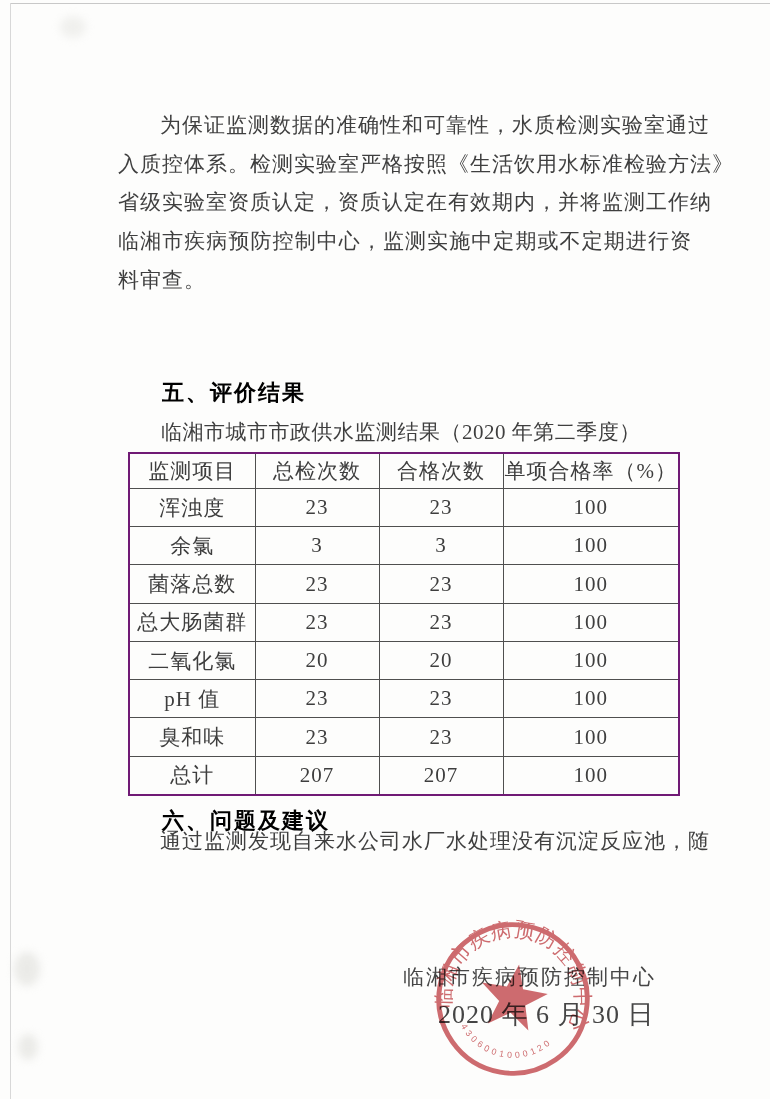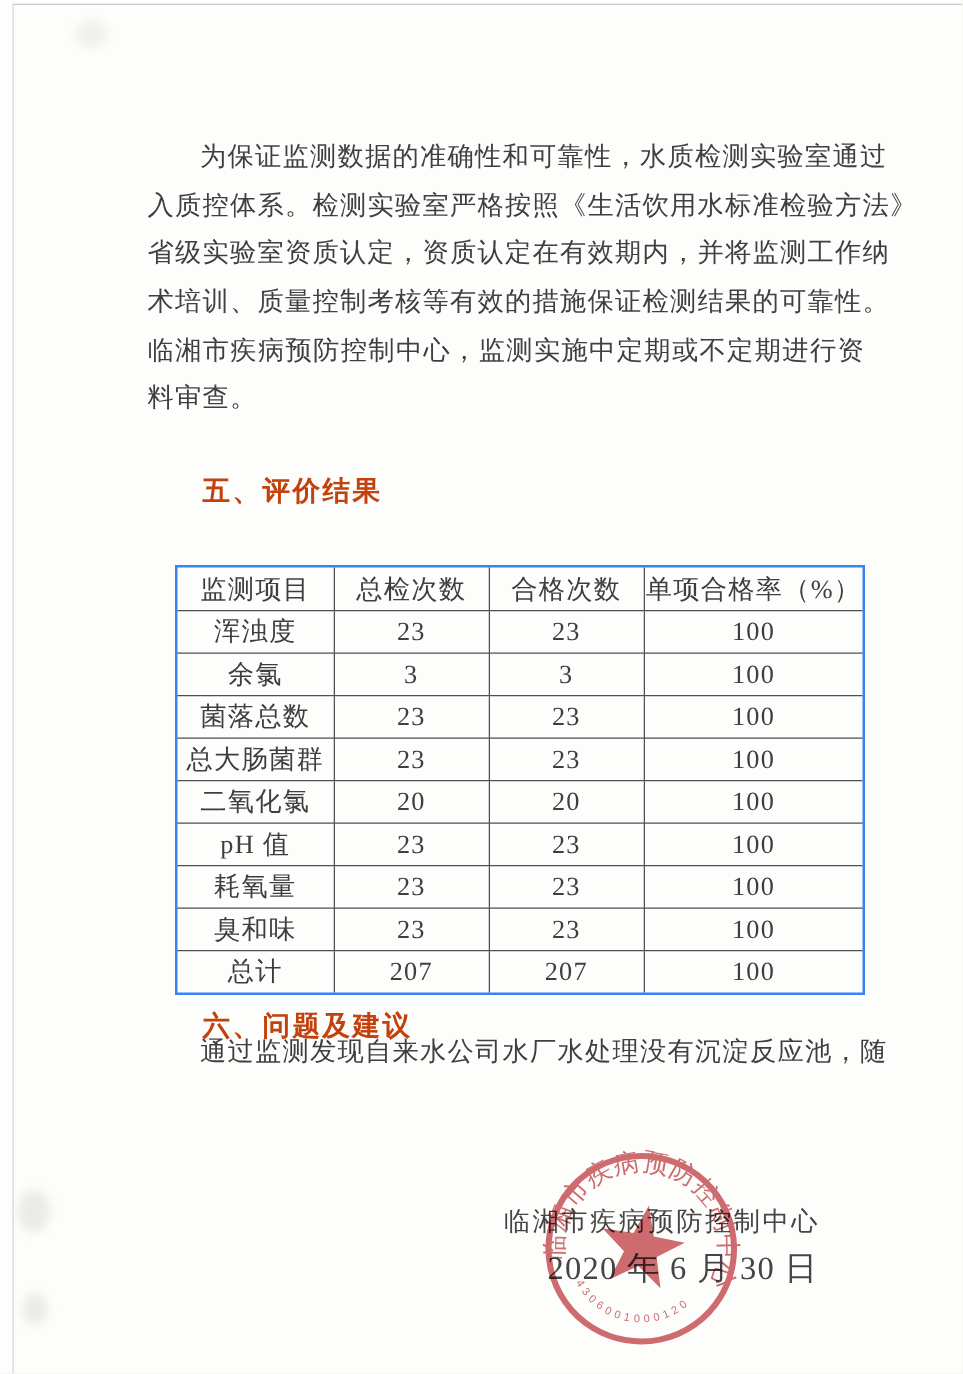--- a/index.html
+++ b/index.html
@@ -17,33 +17,33 @@
   .sm3{left:60px;top:16px;width:26px;height:22px;opacity:.35;}
 
   .para{position:absolute;left:118px;width:574px;font-size:21px;letter-spacing:1px;}
   .tline{height:38.7px;line-height:38.7px;text-align:justify;text-align-last:justify;white-space:nowrap;}
   .tline.last{text-align-last:left;}
   .para .tline:first-child{text-indent:2em;}
   .para2 .tline{height:42px;line-height:42px;}
 
   .heading{
     position:absolute;left:162px;font-family:"Liberation Sans","DejaVu Sans",sans-serif;
-    font-weight:bold;font-size:22px;letter-spacing:2px;color:#c2410c;line-height:30px;
+    font-weight:bold;font-size:22px;letter-spacing:2px;color:#000000;line-height:30px;
   }
   .tbl-caption{position:absolute;left:161px;top:419px;font-size:21px;letter-spacing:.5px;line-height:27px;}
 
   table.results{
     position:absolute;left:128px;top:452px;width:550px;height:344px;
     border-collapse:collapse;table-layout:fixed;font-size:21px;color:#3e3e3e;
   }
   table.results td,table.results th{
     border:1.5px solid #4f4f4f;text-align:center;vertical-align:middle;
     font-weight:normal;padding:0;letter-spacing:1px;
   }
-  table.results{border:2px solid #3b82f6;margin-left:12px;}
+  table.results{border:2px solid #701a75;}
   table.results thead th{height:34px;}
   table.results tbody td{height:31px;}
   col.c1{width:126px;}col.c2{width:124px;}col.c3{width:124px;}col.c4{width:176px;}
 
   .signature{position:absolute;left:403px;top:963px;font-size:21px;letter-spacing:2px;line-height:28px;color:#454545;}
   .docdate{position:absolute;left:438px;top:1001px;font-size:26px;letter-spacing:1px;line-height:28px;color:#454545;}
 
   .seal{position:absolute;left:430px;top:916px;width:166px;height:166px;
         mix-blend-mode:multiply;opacity:.88;}
 </style>
@@ -55,27 +55,27 @@
   <div class="edge-top"></div>
   <div class="edge-left"></div>
   <div class="smudge sm1"></div>
   <div class="smudge sm2"></div>
   <div class="smudge sm3"></div>
 
   <div class="para" style="top:106px;">
       <div class="tline">为保证监测数据的准确性和可靠性，水质检测实验室通过</div>
       <div class="tline">入质控体系。检测实验室严格按照《生活饮用水标准检验方法》</div>
       <div class="tline">省级实验室资质认定，资质认定在有效期内，并将监测工作纳</div>
-      <div class="tline">术培训、质量控制考核等有效的措施保证检测结果的可靠性。</div>
       <div class="tline">临湘市疾病预防控制中心，监测实施中定期或不定期进行资</div>
       <div class="tline last">料审查。</div>
     </div>
 
   <div class="heading" style="top:378px;">五、评价结果</div>
 
+  <div class="tbl-caption">临湘市城市市政供水监测结果（2020 年第二季度）</div>
 
   <table class="results">
     <colgroup>
         <col class="c1">
         <col class="c2">
         <col class="c3">
         <col class="c4">
       </colgroup>
     <thead>
         <tr>
@@ -116,26 +116,20 @@
           <td>20</td>
           <td>100</td>
         </tr>
         <tr>
           <td>pH 值</td>
           <td>23</td>
           <td>23</td>
           <td>100</td>
         </tr>
         <tr>
-          <td>耗氧量</td>
-          <td>23</td>
-          <td>23</td>
-          <td>100</td>
-        </tr>
-        <tr>
           <td>臭和味</td>
           <td>23</td>
           <td>23</td>
           <td>100</td>
         </tr>
         <tr>
           <td>总计</td>
           <td>207</td>
           <td>207</td>
           <td>100</td>

